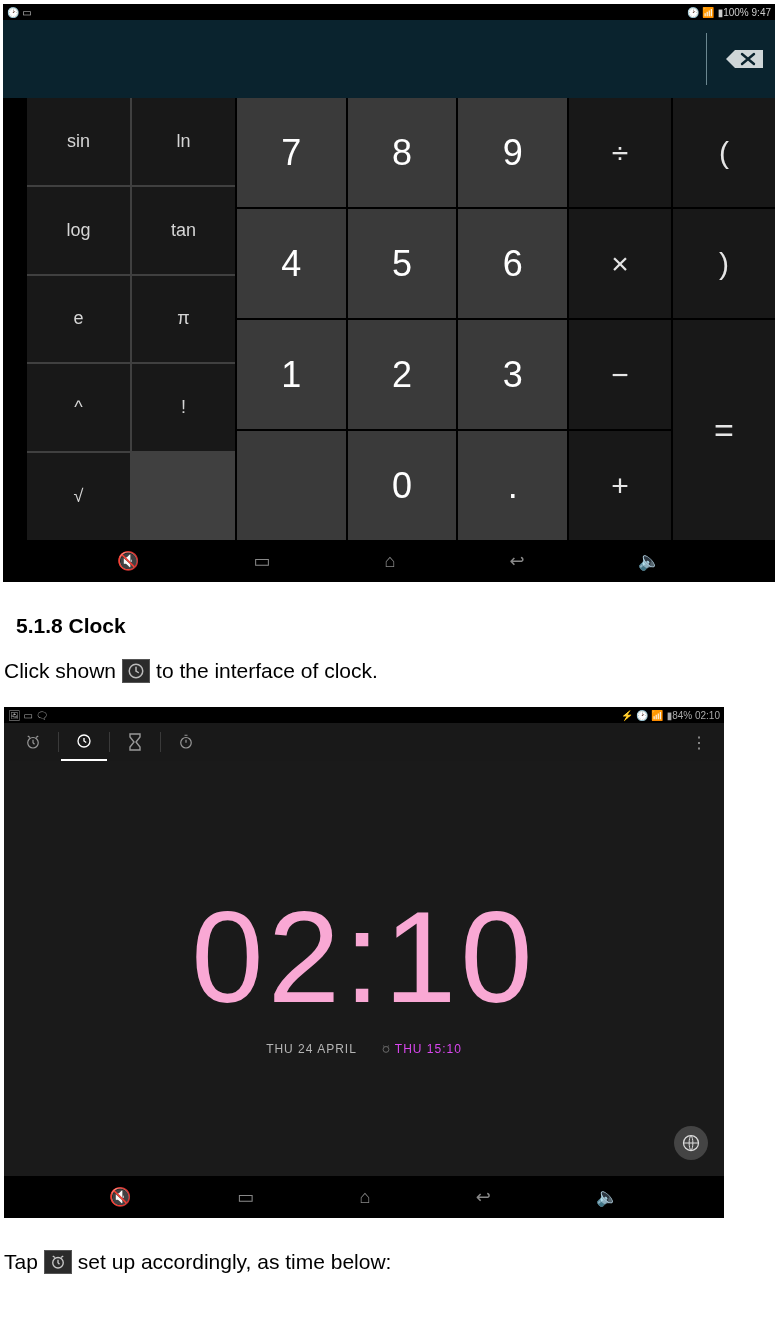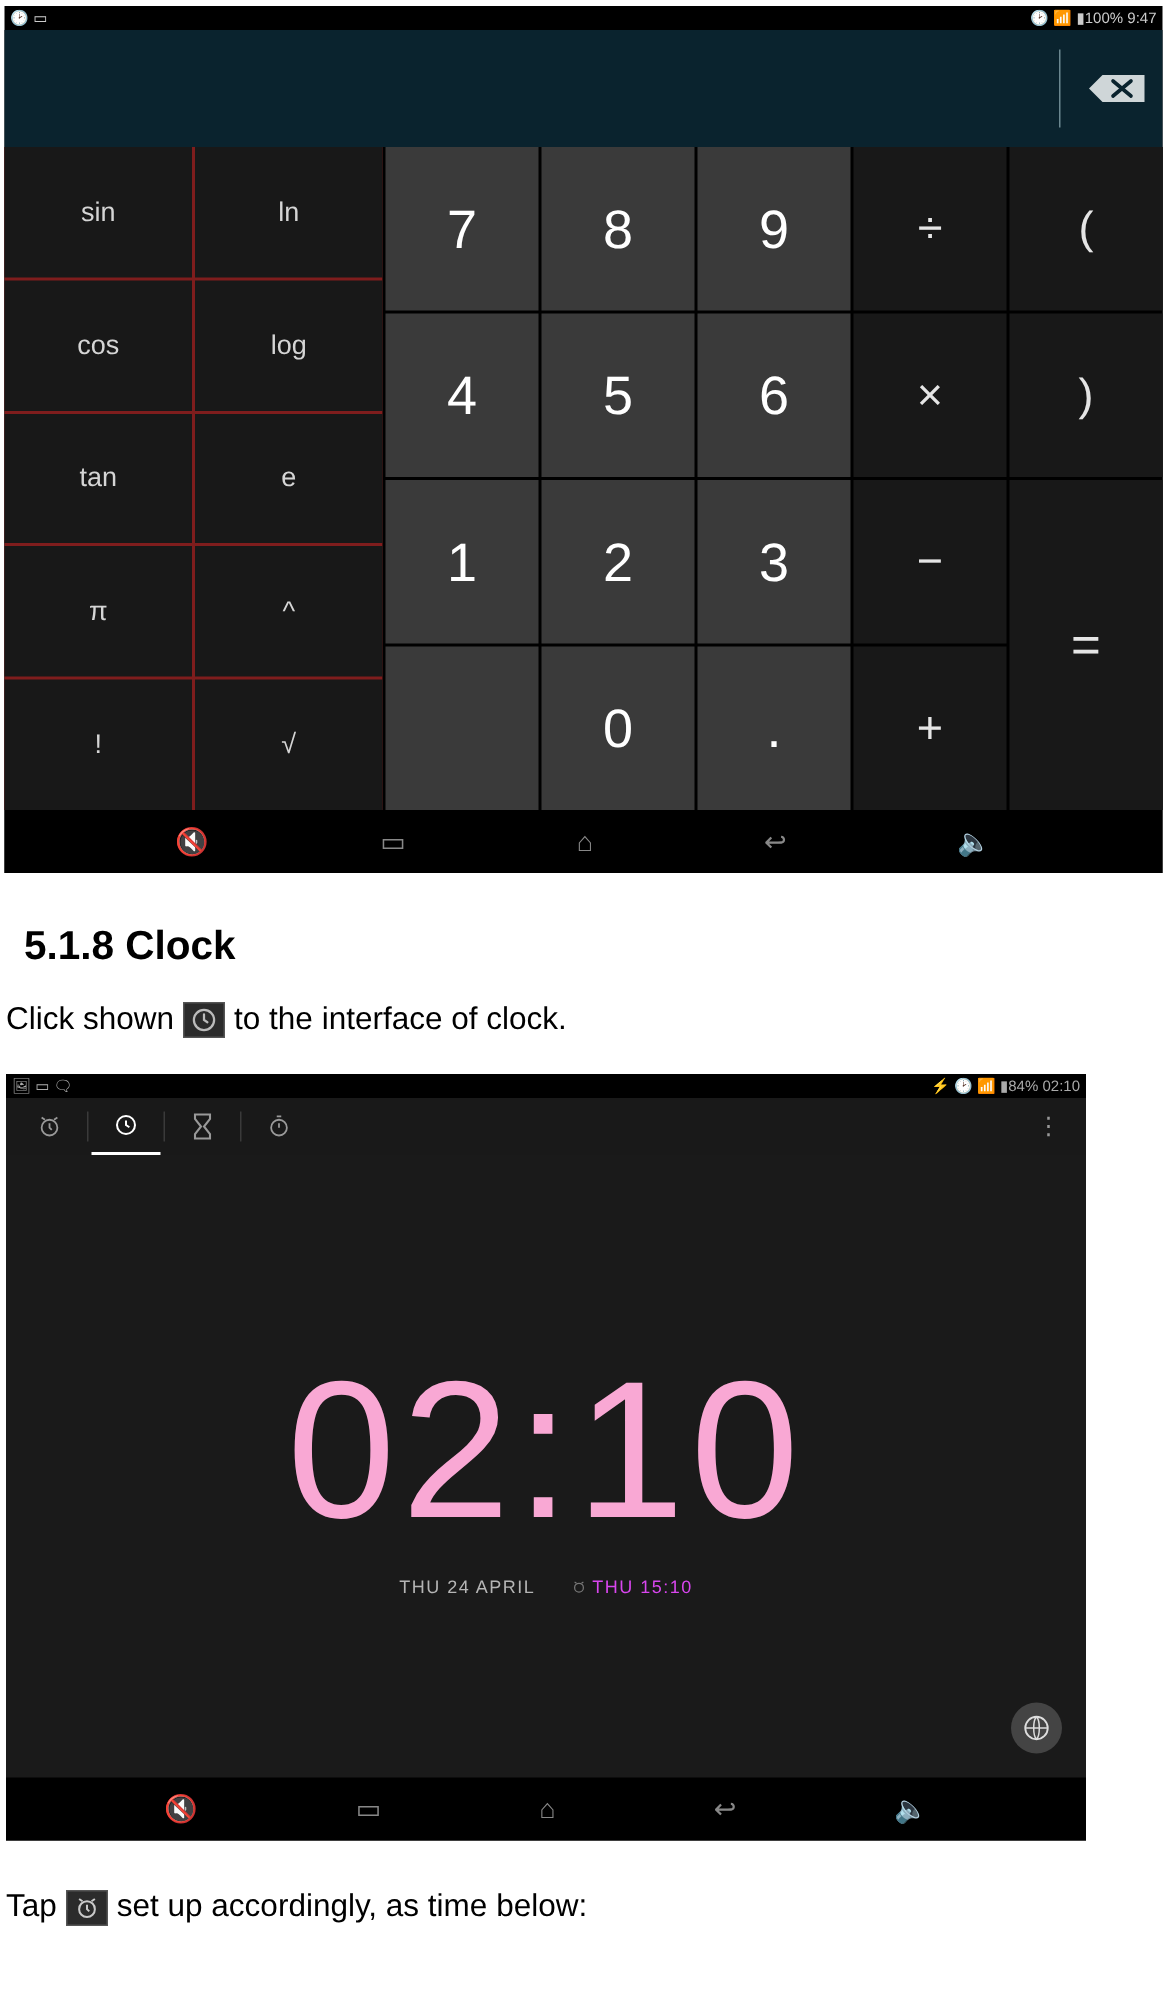--- a/index.html
+++ b/index.html
@@ -56,26 +56,27 @@
     align-items: center;
     justify-content: center;
   }
 
   .calc-body {
     flex: 1;
     display: flex;
     background: #000;
   }
   .fn-col {
-    width: 252px;
+    width: 208px;
     display: grid;
     grid-template-columns: 1fr 1fr;
     grid-template-rows: repeat(5, 1fr);
     gap: 2px;
-    background: #7f1d1d;
+    background: #404040;
+    margin-left: 24px;
   }
   .fn-btn {
     background: #181818;
     color: #d5d5d5;
     display: flex;
     align-items: center;
     justify-content: center;
     font-size: 18px;
   }
 
@@ -122,21 +123,21 @@
     background: #000;
     display: flex;
     justify-content: space-evenly;
     align-items: center;
     color: #888;
     font-size: 18px;
   }
 
   
   .doc-text { padding: 14px 4px 0 4px; font-size: 21px; line-height: 1.55; }
-  .heading { font-weight: bold; padding: 14px 0 10px 12px; font-size: 27px; }
+  .heading { font-weight: bold; padding: 14px 0 10px 12px; font-size: 21px; }
   .para { display: flex; align-items: center; flex-wrap: wrap; gap: 6px; padding: 2px 0; }
   .inline-icon {
     width: 28px;
     height: 24px;
     border: 1px solid #555;
     display: inline-flex;
     align-items: center;
     justify-content: center;
     background: #2b2b2b;
   }
@@ -245,21 +246,20 @@
           <path d="M17 6 L29 16 M29 6 L17 16" stroke="#0a232e" stroke-width="2.4" stroke-linecap="round"></path>
         </svg>
       </div>
     </div>
   </div>
 
   <div class="calc-body">
     <div class="fn-col">
       <div class="fn-btn">sin</div>
       <div class="fn-btn">ln</div>
-      <div class="fn-btn">cos</div>
       <div class="fn-btn">log</div>
       <div class="fn-btn">tan</div>
       <div class="fn-btn">e</div>
       <div class="fn-btn">π</div>
       <div class="fn-btn">^</div>
       <div class="fn-btn">!</div>
       <div class="fn-btn">√</div>
     </div>
 
     <div class="num-col">

